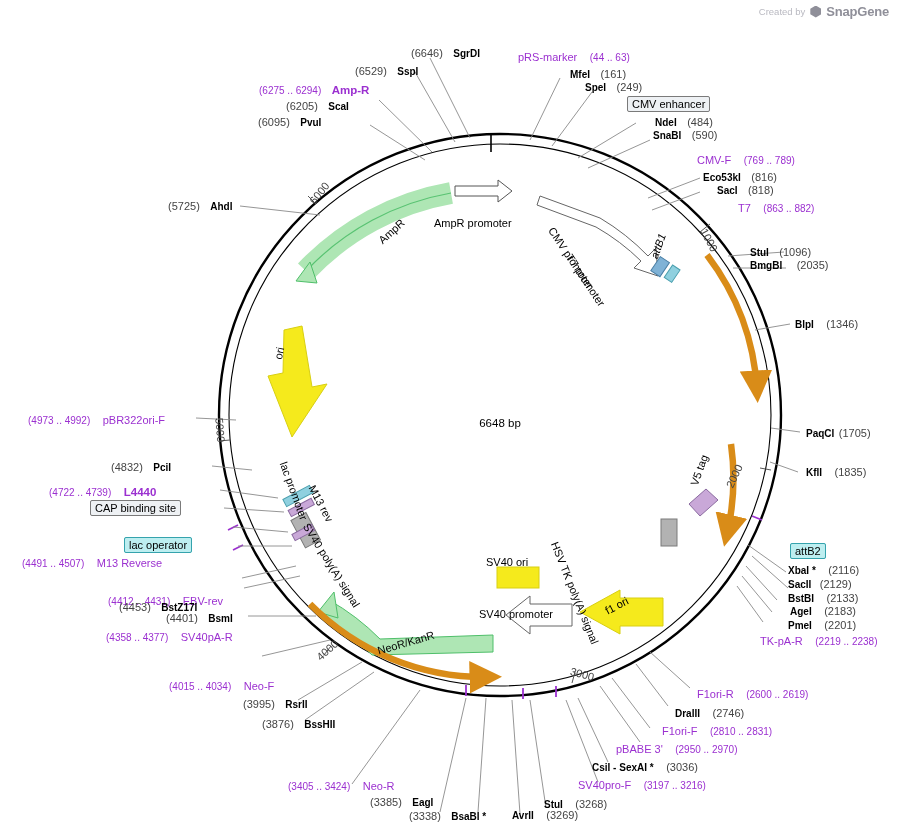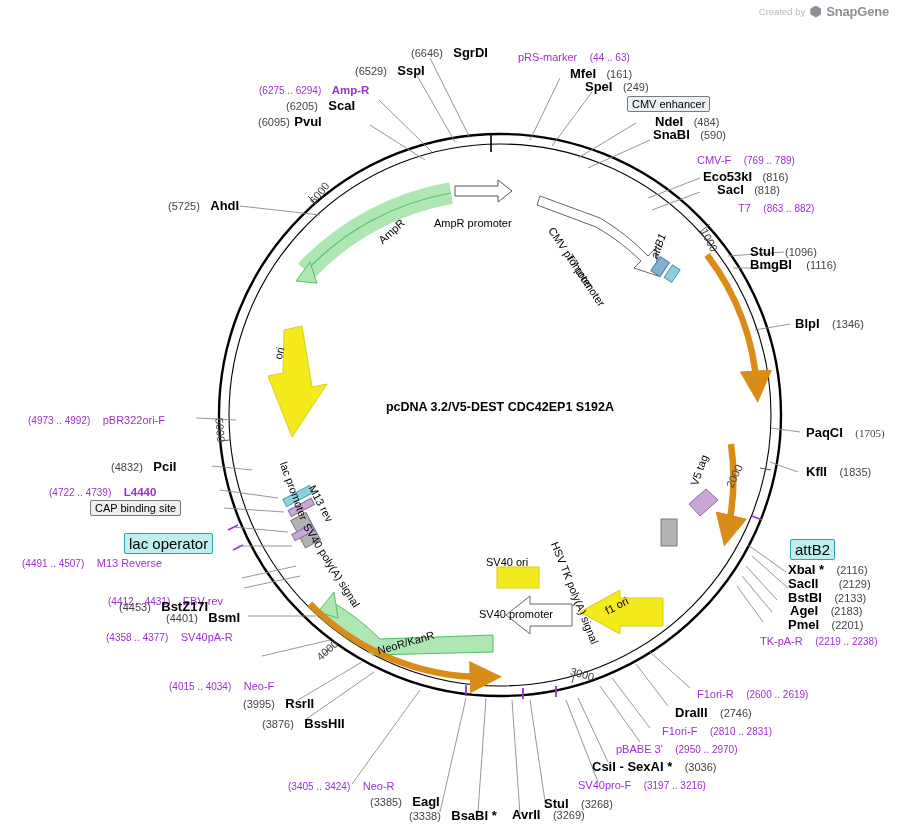--- a/index.html
+++ b/index.html
@@ -6,37 +6,37 @@
   body{
     width:903px;height:829px;position:relative;overflow:hidden;
     background:#ffffff;
     font-family:"Liberation Sans", sans-serif;
     color:#000;
   }
   .stage{position:absolute;left:0;top:0;width:903px;height:829px;}
   .abs{position:absolute;white-space:nowrap;}
 
   
-  .enz{font-size:13px;font-weight:bold;color:#000;}
+  .enz{font-size:10px;font-weight:bold;color:#000;}
   .pos{font-size:11px;color:#444;}
   .feat{font-size:11px;color:#000;}
   .pur{font-size:11px;color:#9b30d0;}
   .purb{font-size:11.5px;font-weight:bold;color:#9b30d0;}
   .rng{font-size:10px;color:#9b30d0;}
   .ital{font-style:italic;}
   .center-title{font-size:12.5px;font-weight:bold;text-align:center;}
   .center-sub{font-size:11.5px;text-align:center;}
 
   .hl-box{
     border:1px solid #7a7a7a;background:#eef1f4;border-radius:2px;
     padding:1px 4px;font-size:11px;color:#000;
   }
   .hl-cyan{
     border:1px solid #35a3ad;background:#bdeef0;border-radius:2px;
-    padding:1px 4px;font-size:15px;color:#000;
+    padding:1px 4px;font-size:11px;color:#000;
   }
 
   
   .brand{position:absolute;right:14px;top:4px;display:flex;align-items:center;gap:5px;}
   .brand .made{font-size:9.5px;color:#b9b9c1;}
   .brand .sg{font-size:13px;font-weight:bold;color:#8f8f99;letter-spacing:-.2px;}
   .brand .sgmark{width:11px;height:12px;background:#8f8f99;
     clip-path:polygon(50% 0,100% 28%,100% 72%,50% 100%,0 72%,0 28%);}
 
   
@@ -163,21 +163,21 @@
       <line x1="242" y1="578" x2="296" y2="566"></line>
       <line x1="238" y1="546" x2="292" y2="546"></line>
       <line x1="233" y1="527" x2="288" y2="532"></line>
       <line x1="224" y1="508" x2="284" y2="512"></line>
       <line x1="220" y1="490" x2="278" y2="498"></line>
       <line x1="212" y1="466" x2="252" y2="470"></line>
       <line x1="196" y1="418" x2="236" y2="420"></line>
     </g>
   </svg>
 
-  <div class="abs center-title" style="left:330px;top:400px;width:340px;">pcDNA 3.2/V5-DEST CDC42EP1 S192A</div>
+  <div class="abs center-sub" style="left:330px;top:417px;width:340px;">6648 bp</div>
 
   <div class="abs pos" style="left:697px;top:234px;transform:rotate(62deg);">1000</div>
   <div class="abs pos" style="left:722px;top:470px;transform:rotate(-65deg);">2000</div>
   <div class="abs pos" style="left:570px;top:668px;transform:rotate(15deg);">3000</div>
   <div class="abs pos" style="left:315px;top:644px;transform:rotate(-42deg);">4000</div>
   <div class="abs pos" style="left:208px;top:424px;transform:rotate(85deg);">5000</div>
   <div class="abs pos" style="left:307px;top:187px;transform:rotate(-52deg);">6000</div>
 
   <div class="abs feat" style="left:486px;top:556px;">SV40 ori</div>
   <div class="abs feat" style="left:479px;top:608px;">SV40 promoter</div>
@@ -215,21 +215,21 @@
   <div class="abs" style="left:355px;top:61px;">
     <span class="pos">(6529)</span>
     <span class="enz" style="margin-left:6px;">SspI</span>
   </div>
   <div class="abs" style="left:286px;top:96px;">
     <span class="pos">(6205)</span>
     <span class="enz" style="margin-left:6px;">ScaI</span>
   </div>
   <div class="abs" style="left:258px;top:112px;">
     <span class="pos">(6095)</span>
-    <span class="enz" style="">PvuI</span>
+    <span class="enz" style="margin-left:6px;">PvuI</span>
   </div>
   <div class="abs" style="left:168px;top:196px;">
     <span class="pos">(5725)</span>
     <span class="enz" style="margin-left:6px;">AhdI</span>
   </div>
 
   <div class="abs" style="left:259px;top:80px;">
     <span class="rng">(6275 .. 6294)</span>
     <span class="purb" style="margin-left:6px;">Amp-R</span>
   </div>
@@ -262,29 +262,29 @@
   <div class="abs" style="left:717px;top:180px;">
     <span class="enz">SacI</span>
     <span class="pos" style="margin-left:6px;">(818)</span>
   </div>
   <div class="abs" style="left:750px;top:242px;">
     <span class="enz">StuI</span>
     <span class="pos" style="margin-left:6px;">(1096)</span>
   </div>
   <div class="abs" style="left:750px;top:255px;">
     <span class="enz">BmgBI</span>
-    <span class="pos" style="margin-left:10px;">(1116)</span>
+    <span class="pos" style="margin-left:10px;">(2035)</span>
   </div>
   <div class="abs" style="left:795px;top:314px;">
     <span class="enz">BlpI</span>
     <span class="pos" style="margin-left:8px;">(1346)</span>
   </div>
   <div class="abs" style="left:806px;top:423px;">
     <span class="enz">PaqCI</span>
-    <span class="pos" style="margin-left:8px;font-family:Liberation Serif, serif;">(1705)</span>
+    <span class="pos" style="">(1705)</span>
   </div>
   <div class="abs" style="left:806px;top:462px;">
     <span class="enz">KflI</span>
     <span class="pos" style="margin-left:8px;">(1835)</span>
   </div>
 
   <div class="abs" style="left:697px;top:150px;">
     <span class="pur">CMV-F</span>
     <span class="rng" style="margin-left:8px;">(769 .. 789)</span>
   </div>
@@ -292,21 +292,21 @@
     <span class="pur">T7</span>
     <span class="rng" style="margin-left:8px;">(863 .. 882)</span>
   </div>
 
   <div class="abs" style="left:788px;top:560px;">
     <span class="enz">XbaI *</span>
     <span class="pos" style="margin-left:8px;">(2116)</span>
   </div>
   <div class="abs" style="left:788px;top:574px;">
     <span class="enz">SacII</span>
-    <span class="pos" style="margin-left:16px;">(2129)</span>
+    <span class="pos" style="margin-left:4px;">(2129)</span>
   </div>
   <div class="abs" style="left:788px;top:588px;">
     <span class="enz">BstBI</span>
     <span class="pos" style="margin-left:8px;">(2133)</span>
   </div>
   <div class="abs" style="left:790px;top:601px;">
     <span class="enz">AgeI</span>
     <span class="pos" style="margin-left:8px;">(2183)</span>
   </div>
   <div class="abs" style="left:788px;top:615px;">

